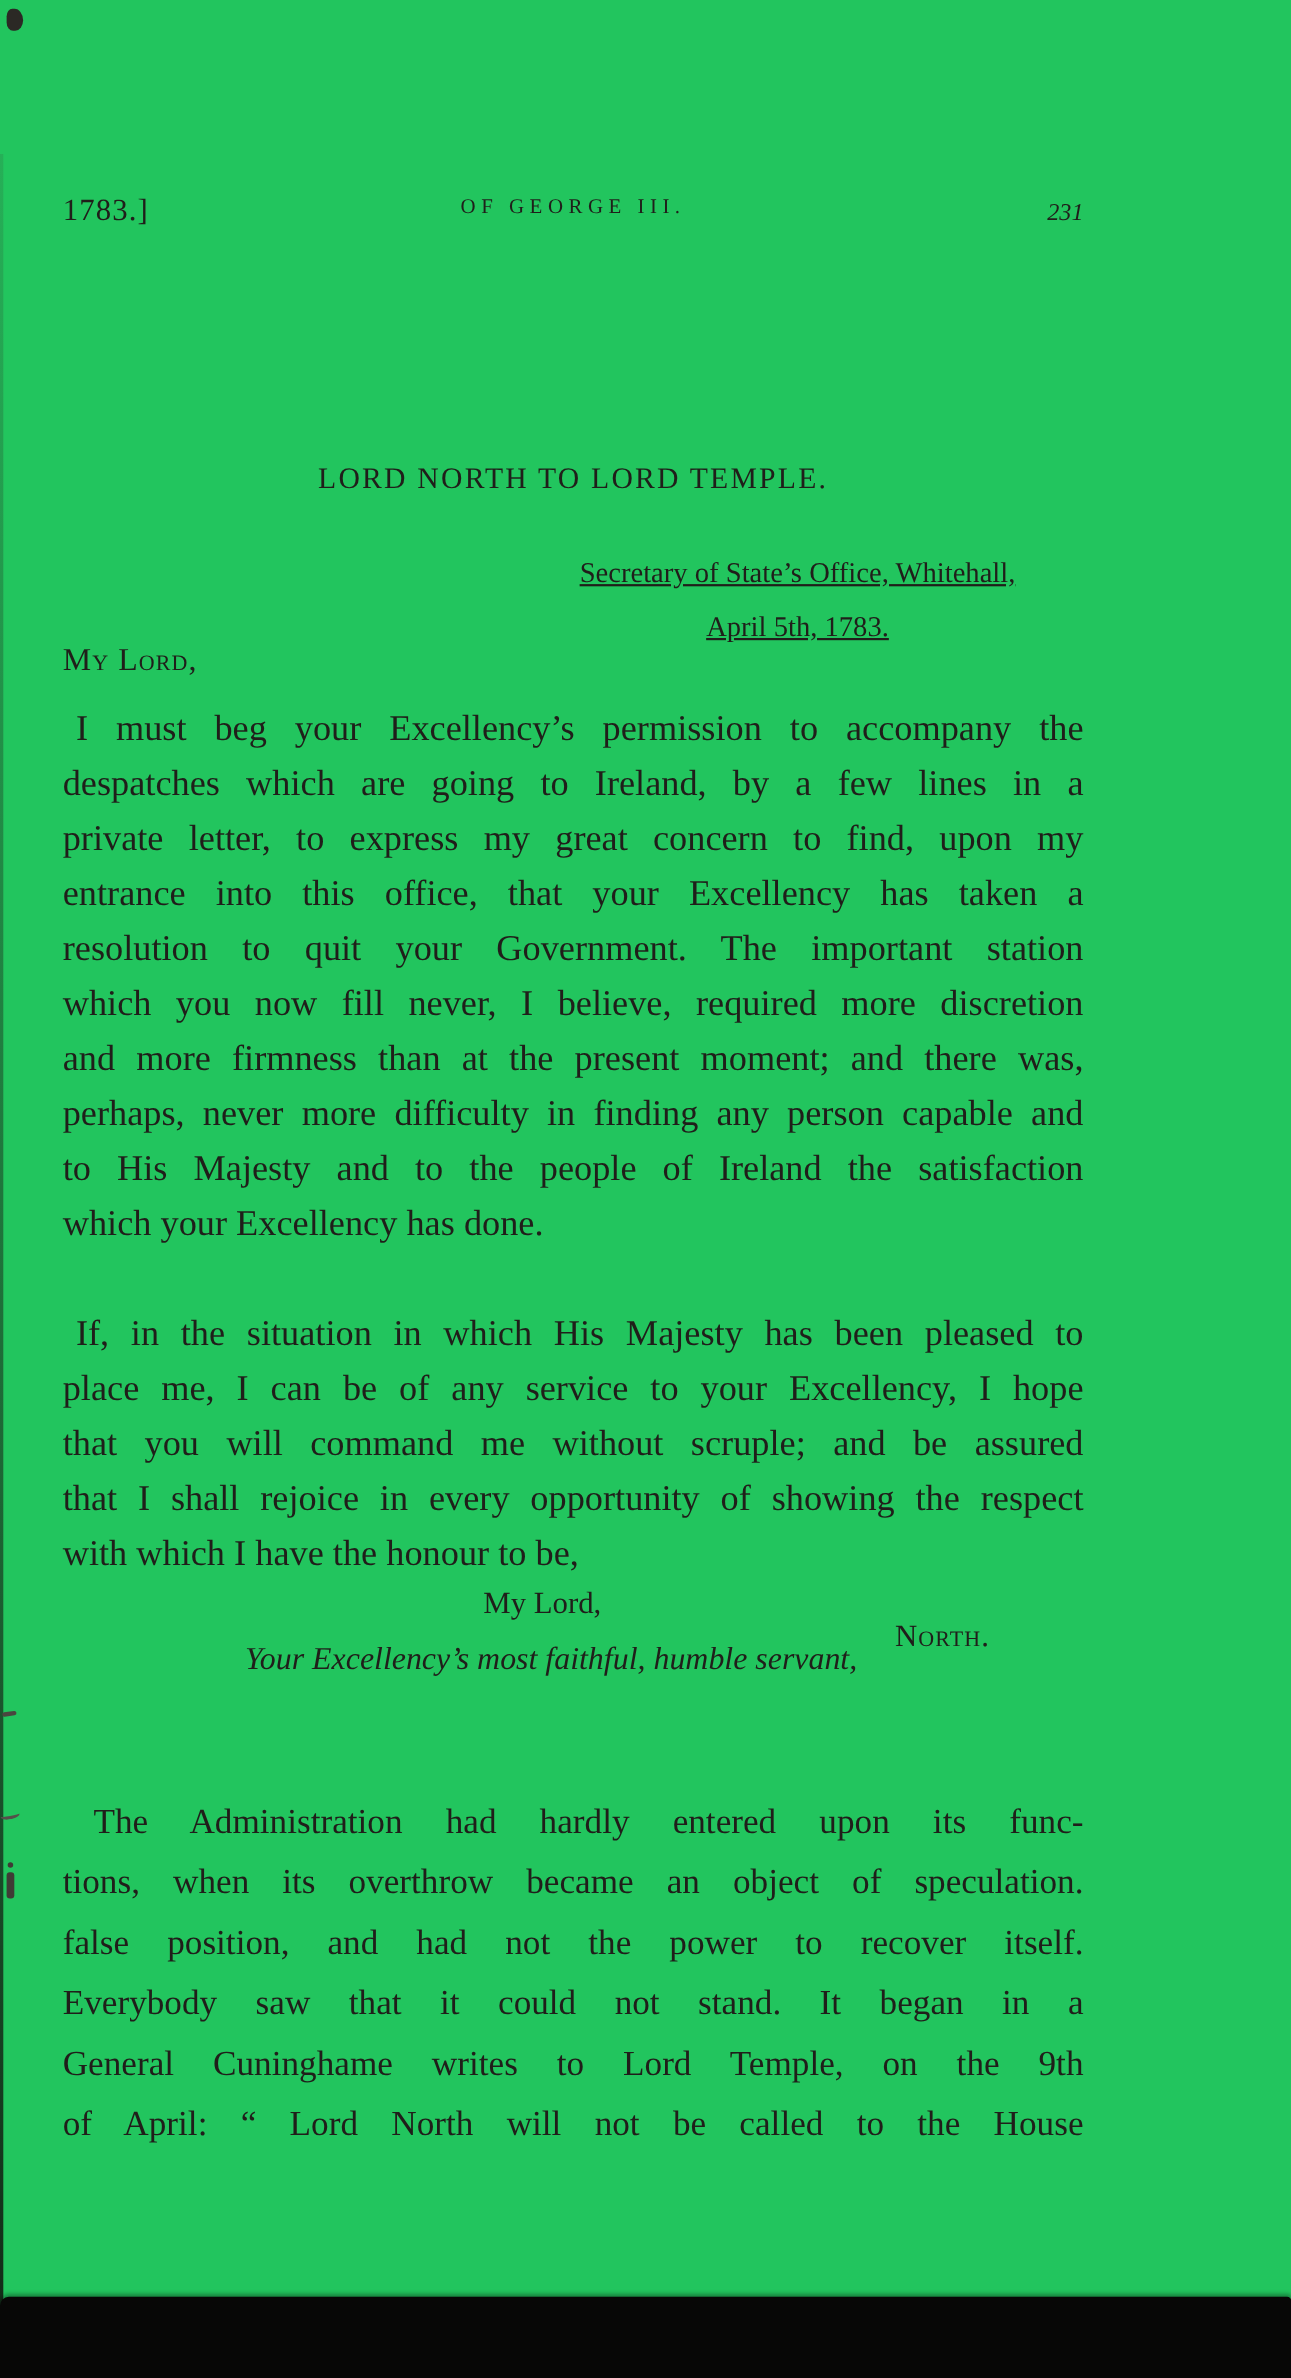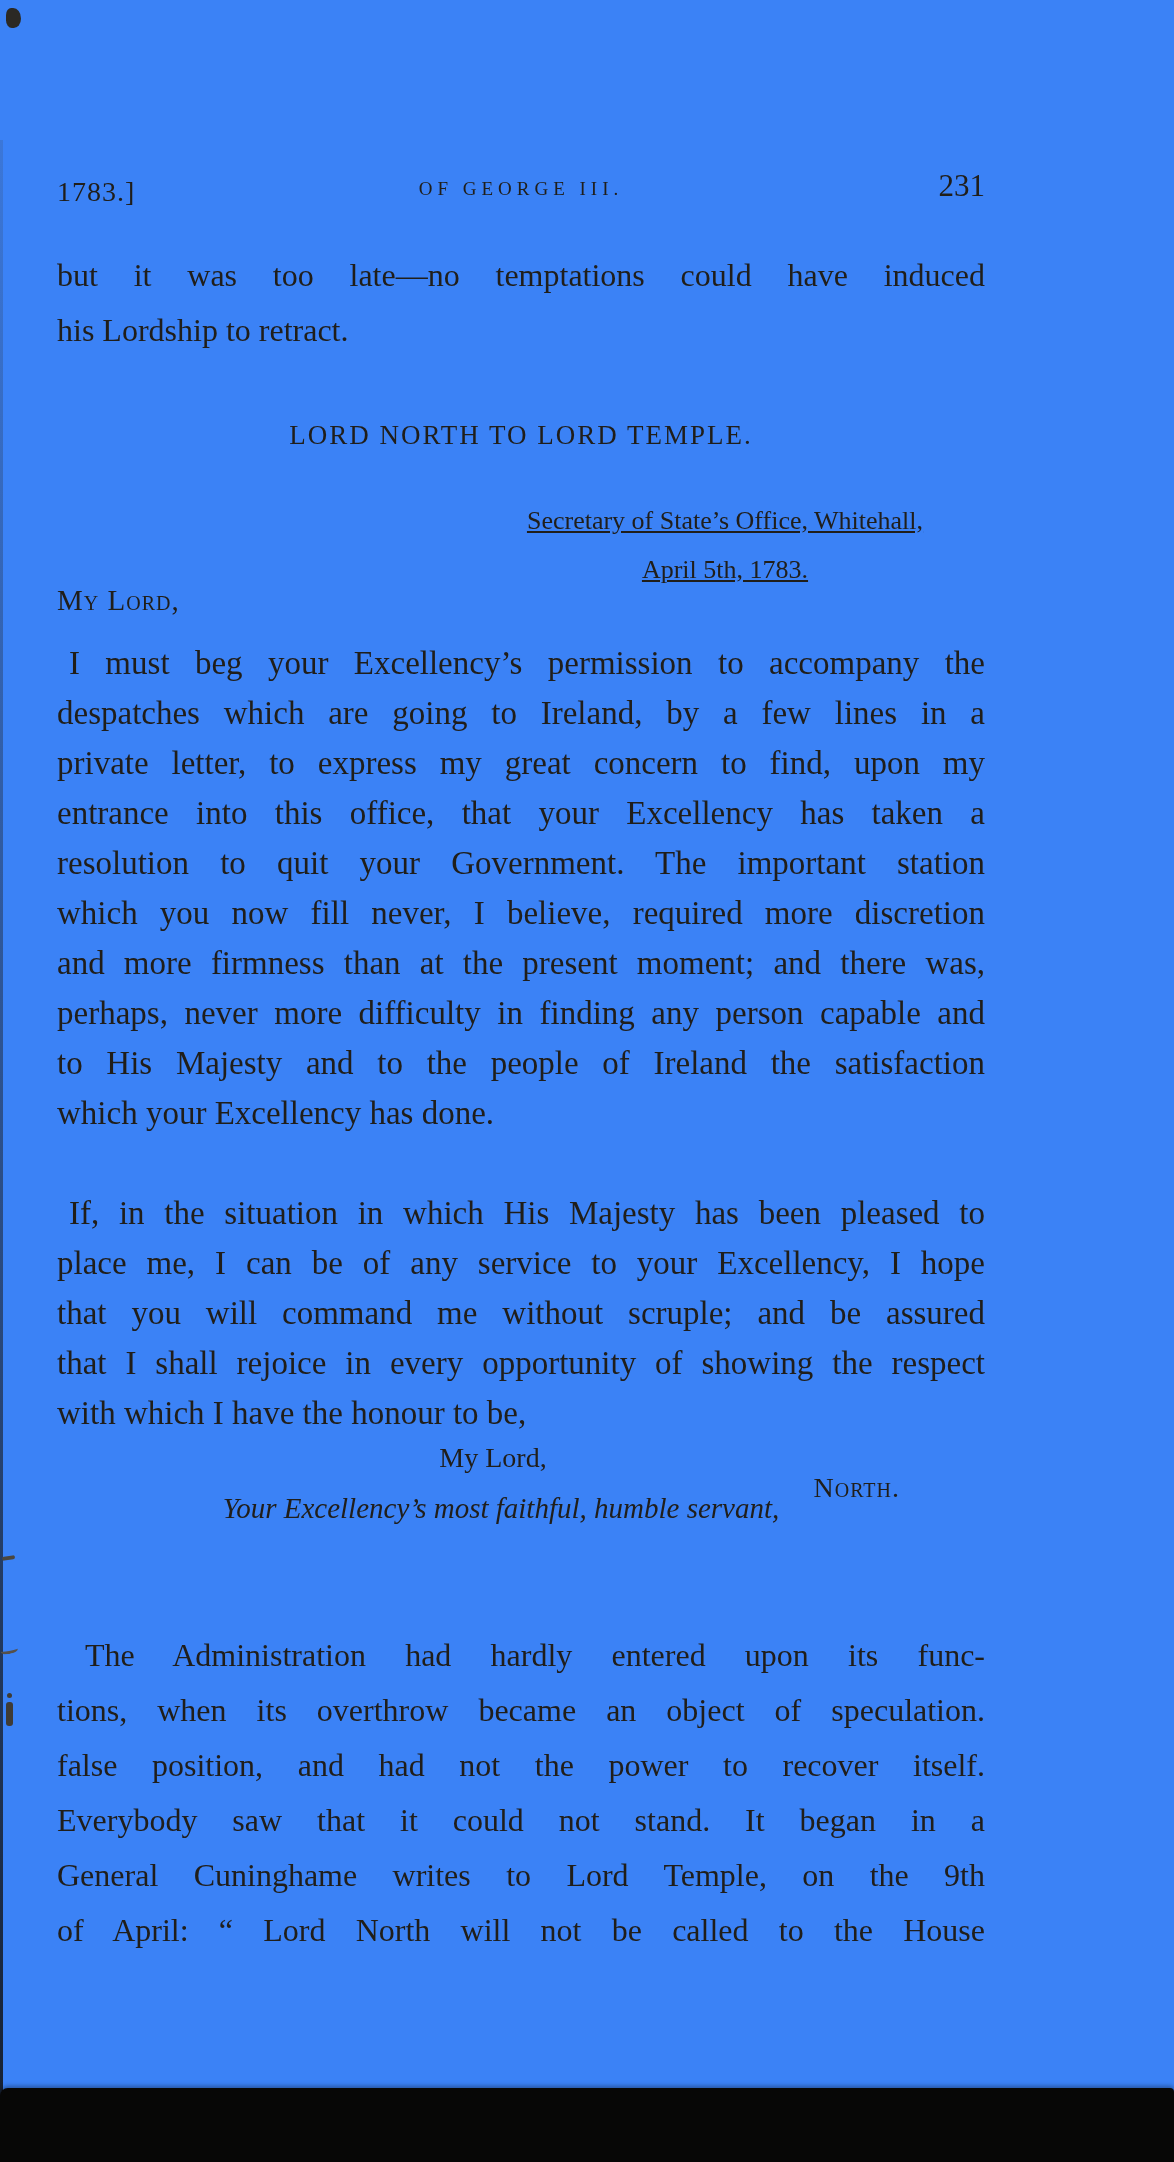--- a/index.html
+++ b/index.html
@@ -4,29 +4,29 @@
 <style>
   *{box-sizing:border-box;}
   html,body{margin:0;padding:0;}
   body{
     width:1174px;height:2162px;
     background:#e9e7e1;
     font-family:"Liberation Serif","DejaVu Serif",serif;
   }
   .page{
     position:relative;width:1174px;height:2162px;
-    background:#3b82f6;overflow:hidden;color:#201e1a;padding-left:40px;
+    background:#22c55e;overflow:hidden;color:#201e1a;padding-left:40px;
   }
   .col{position:absolute;left:57px;width:928px;}
 
   
   .header{top:168px;height:46px;}
   .h-left{position:absolute;left:0;top:8px;font-size:28px;letter-spacing:1px;}
   .h-center{position:absolute;left:0;right:0;top:10px;text-align:center;font-size:19px;letter-spacing:5px;}
-  .h-right{position:absolute;right:0;top:0;font-size:31px;}
+  .h-right{position:absolute;right:0;top:12px;font-size:22px;font-style:italic;}
 
   
   .main-text{font-size:32px;line-height:55px;}
   .letter-text{font-size:33px;line-height:50px;}
   .jline{text-align:justify;text-align-last:justify;}
   .jline.last{text-align:left;text-align-last:left;}
   .indent{text-indent:12px;}
   .indent-lg{text-indent:28px;}
 
   .heading{top:420px;text-align:center;font-size:27px;letter-spacing:2px;}
@@ -63,24 +63,20 @@
 <body>
 
 <div class="page">
 
   <div class="col header">
     <span class="h-left">1783.]</span>
     <span class="h-center">OF GEORGE III.</span>
     <span class="h-right">231</span>
   </div>
 
-  <div class="col main-text" style="top:248px">
-    <div class="jline">but it was too late—no temptations could have induced</div>
-    <div class="jline last">his Lordship to retract.</div>
-  </div>
 
   <div class="col heading">LORD NORTH TO LORD TEMPLE.</div>
 
   <div class="col dateline-wrap">
     <div class="dateline">
       <div>Secretary of State’s Office, Whitehall,</div>
       <div>April 5th, 1783.</div>
     </div>
   </div>
 

